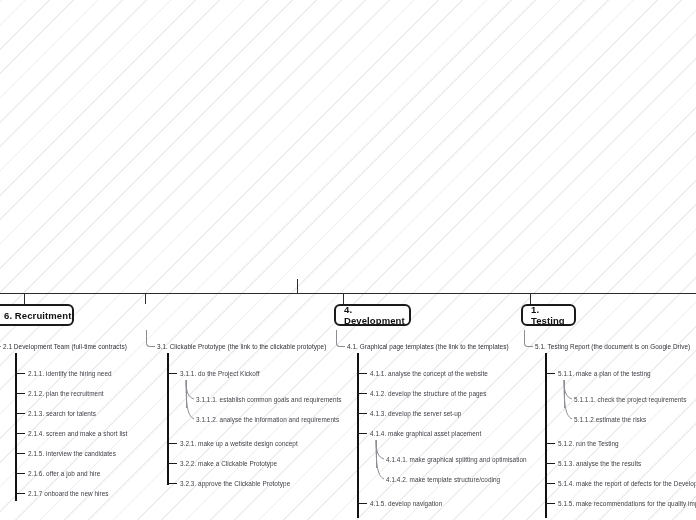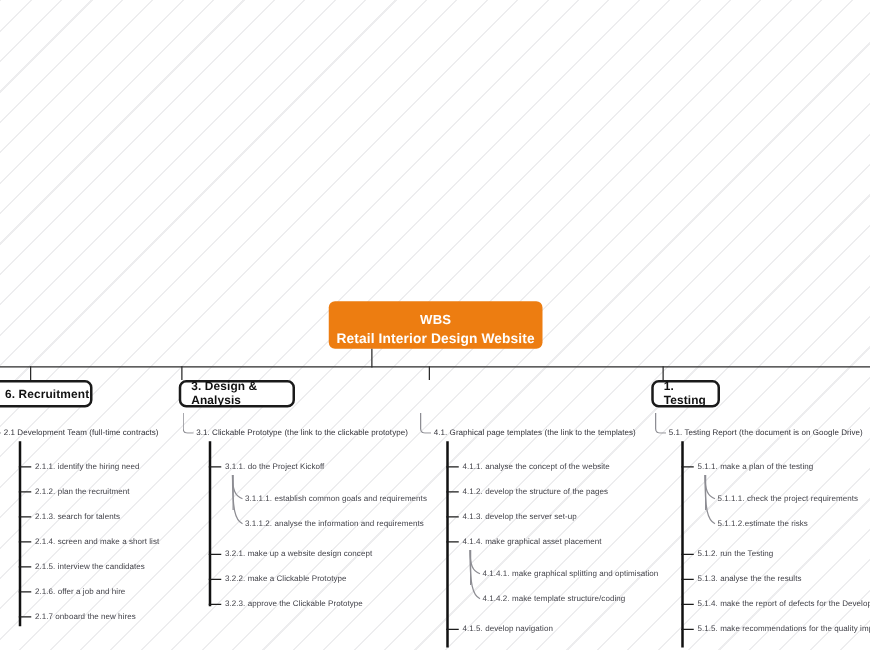--- a/index.html
+++ b/index.html
@@ -89,42 +89,38 @@
   .leaf.lvl4{color:#43434a;}
   .curve{position:absolute;}
   .curve svg{display:block;overflow:visible;}
   .elbow{position:absolute;border-left:1px solid #8d8d93;border-bottom:1px solid #8d8d93;}
 </style>
 </head>
 <body>
 
 <div id="canvas">
 
-  <div class="root-node" style="left:263px;top:241px;width:171px;height:38px;">
-    <div>WBS</div>
-    <div class="root-line2">Retail Interior Design Website</div>
-  </div>
 
   <div class="root-stem" style="left:297px;top:279px;height:15px;"></div>
 
   <div class="bus" style="left:0px;top:293px;width:696px;height:1px;"></div>
 
   <div class="vline" style="left:24px;top:293px;height:11px;"></div>
   <div class="vline" style="left:145px;top:293px;height:11px;"></div>
   <div class="vline" style="left:343px;top:293px;height:11px;"></div>
   <div class="vline" style="left:530px;top:293px;height:11px;"></div>
 
   <div class="l1-node" style="left:-6px;top:304px;width:80px;height:22px;">
     <span>6. Recruitment</span>
   </div>
 
-  <div class="l1-node" style="left:143px;top:304px;width:93px;height:22px;">
-    <span>3. Design &amp; Analysis</span>
-  </div>
-
+
+  <div class="l1-node" style="left:334px;top:304px;width:77px;height:22px;">
+    <span>4. Development</span>
+  </div>
 
   <div class="l1-node" style="left:521px;top:304px;width:55px;height:22px;">
     <span>1. Testing</span>
   </div>
 
   <div class="elbow" style="left:-8px;top:330px;width:8px;height:16px;border-bottom-left-radius:4px;"></div>
 
   <div class="leaf lvl2" style="left:3px;top:343px;">2.1 Development Team (full-time contracts)</div>
 
   <div class="spine" style="left:15px;top:353px;height:148px;"></div>

